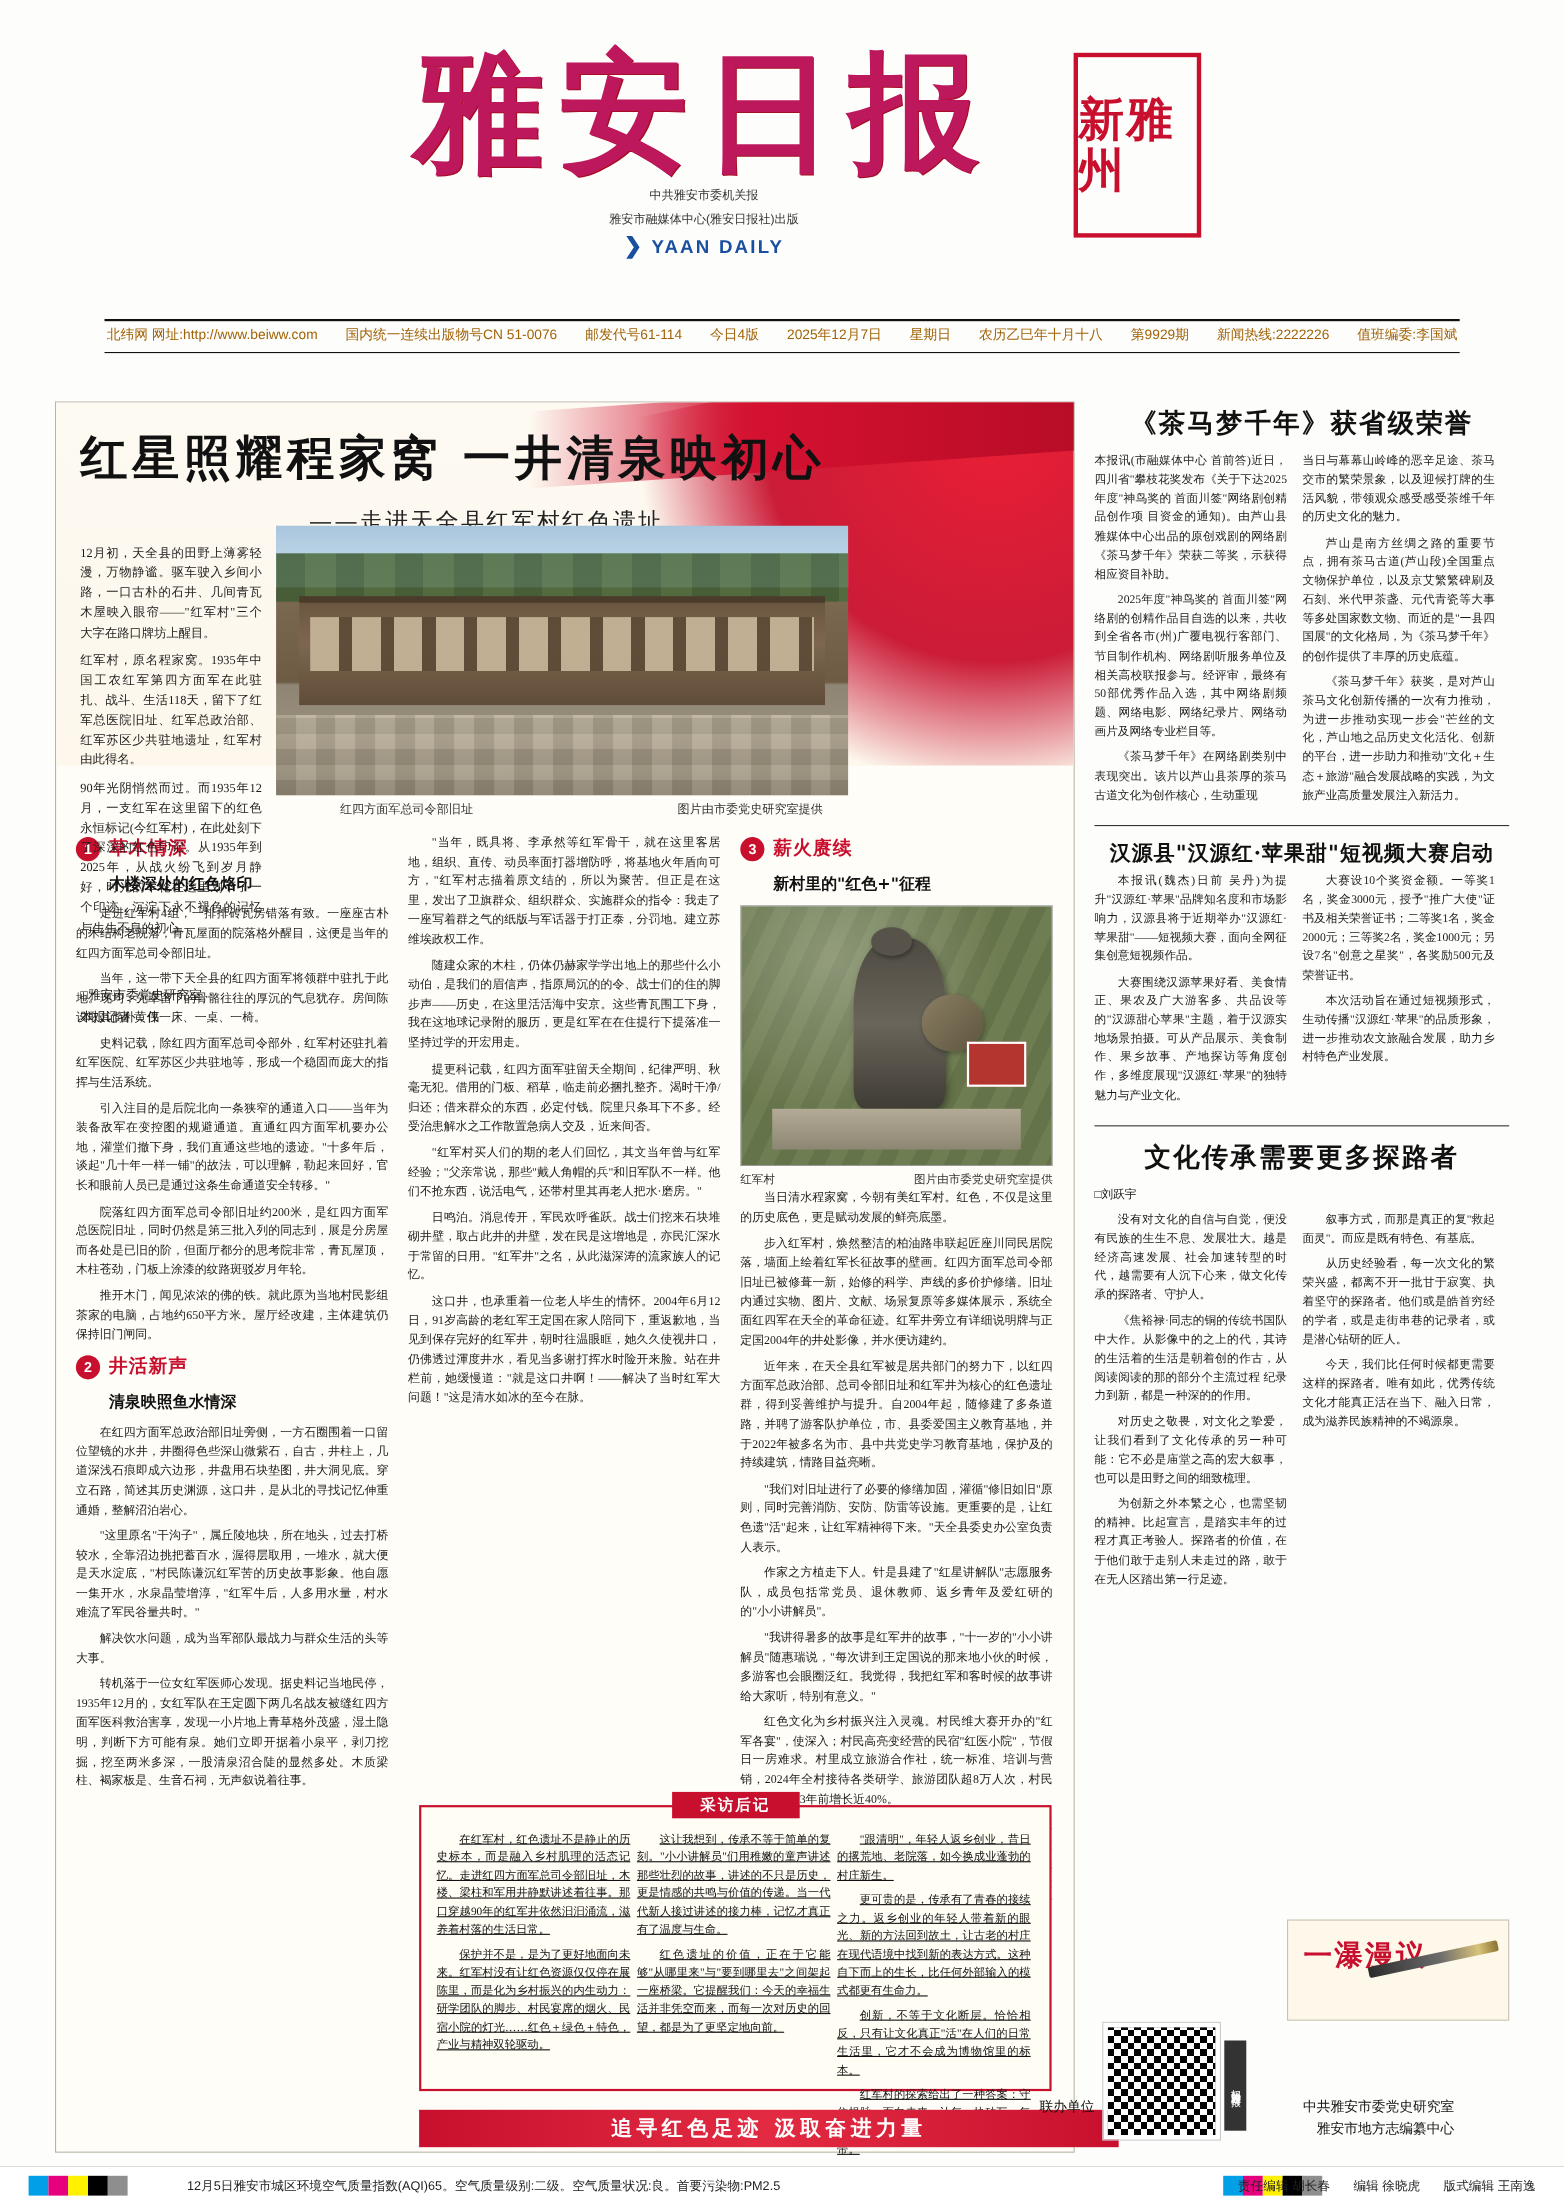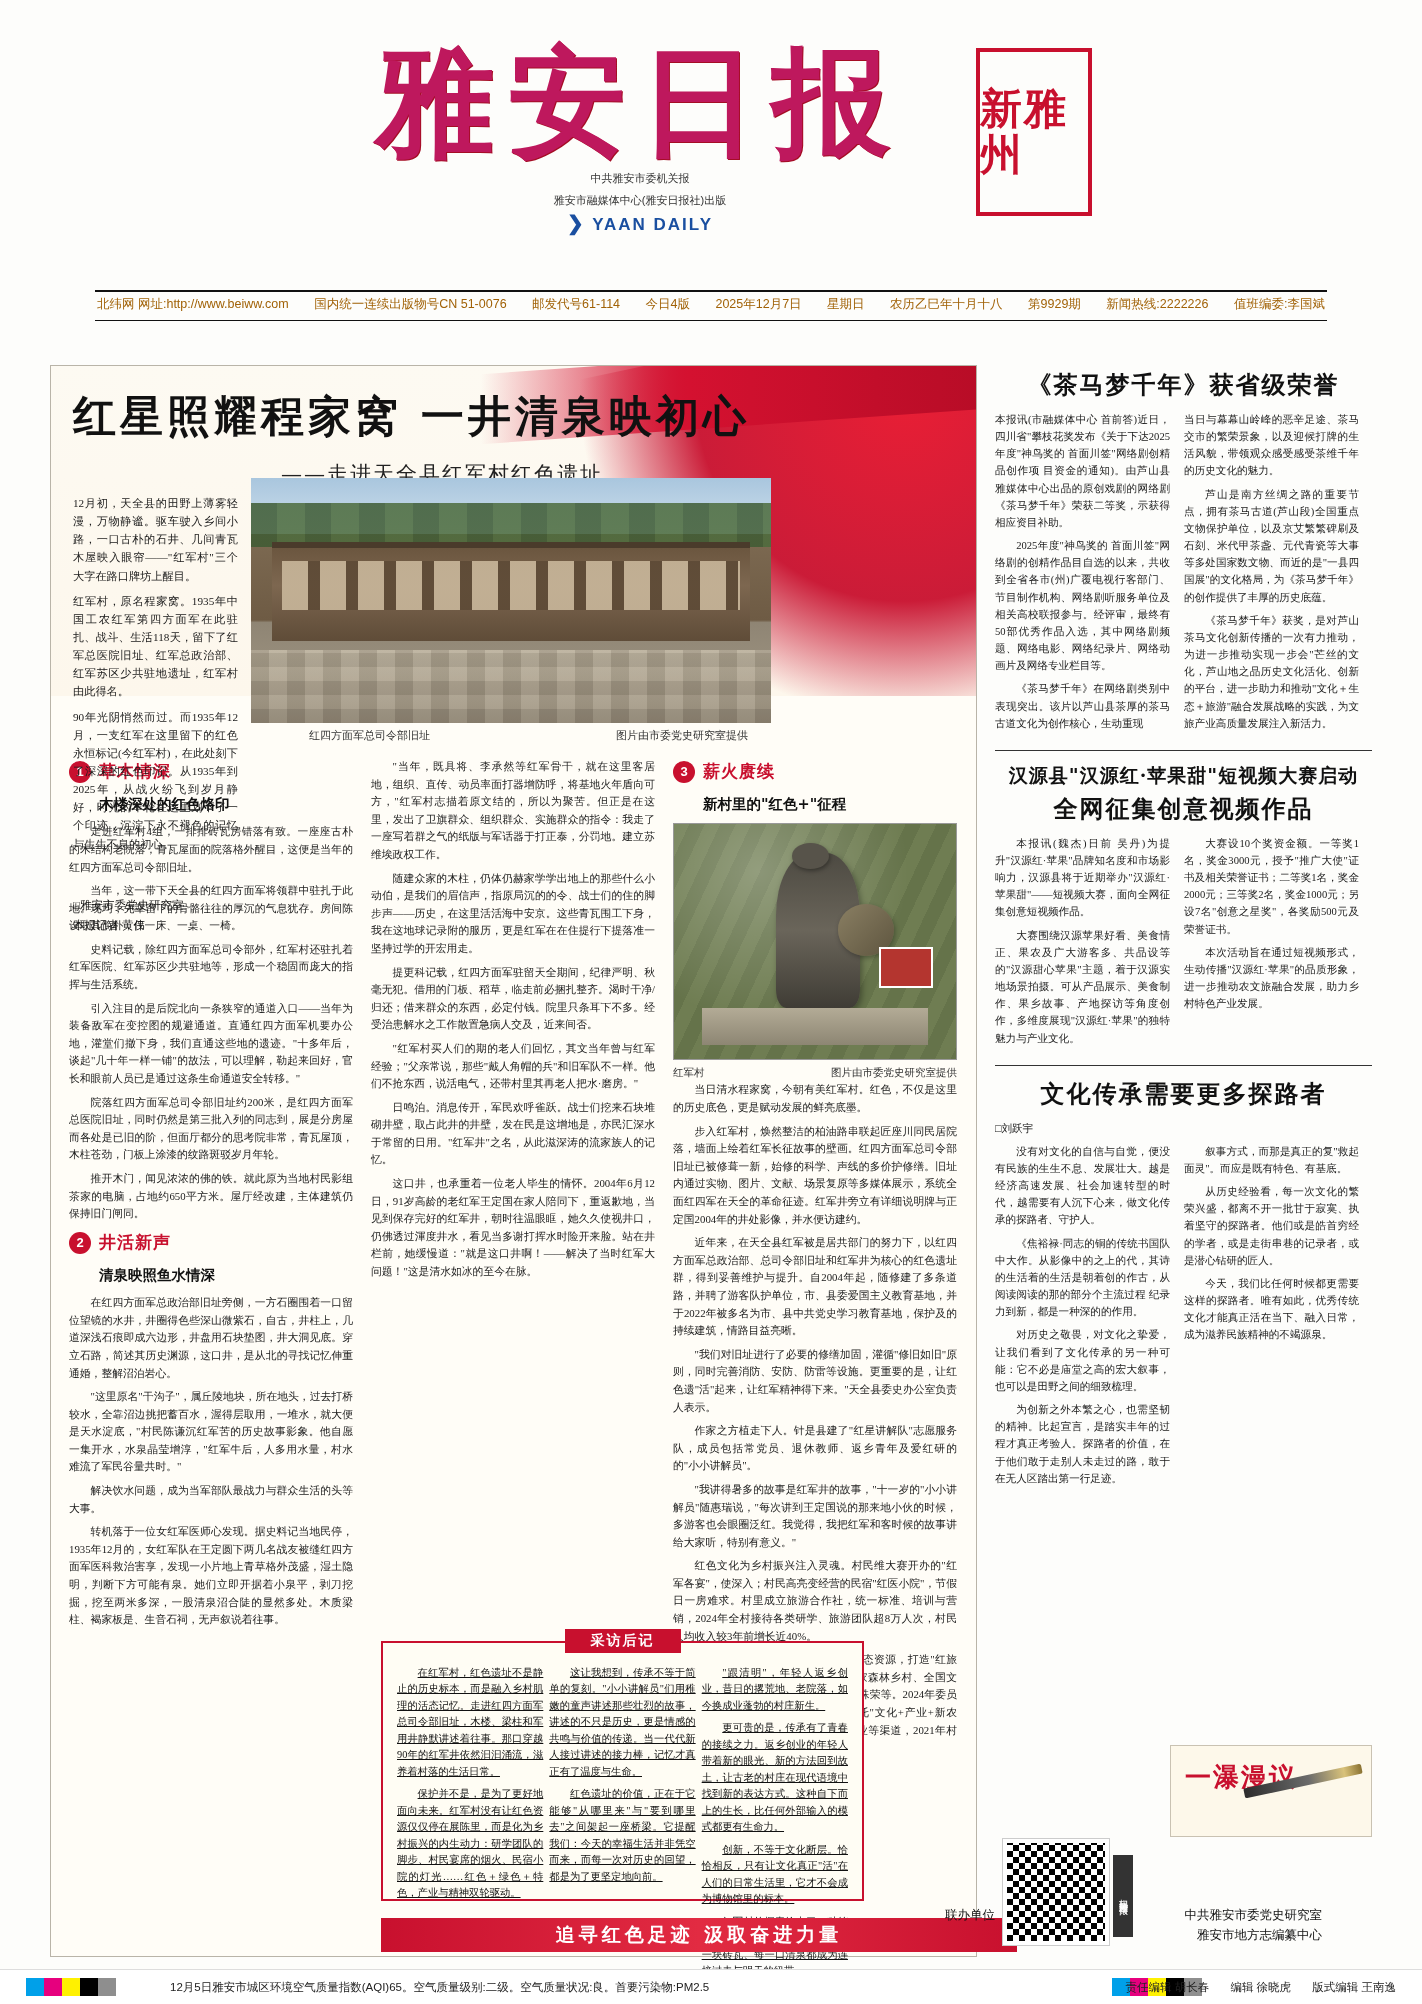--- a/index.html
+++ b/index.html
@@ -133,21 +133,21 @@
     background:#57534a;box-shadow:1px 2px 4px rgba(0,0,0,.35);}
   .st-drum{position:absolute;left:58%;top:34%;width:20%;height:22%;border-radius:50%;
     background:linear-gradient(135deg,#8a7f63,#5e553f);box-shadow:1px 2px 5px rgba(0,0,0,.3);}
   .st-base{position:absolute;left:10%;bottom:6%;width:80%;height:16%;
     background:linear-gradient(180deg,#b3ab96,#8d8673);}
   .st-sign{position:absolute;right:8%;top:52%;width:18%;height:16%;background:#b4352f;border:2px solid #fff;}
   .st-cap{font-size:10.5px;color:#333;display:flex;justify-content:space-between;margin-top:2px;}
 
   
   .afterword{
-    position:absolute;left:330px;top:1275px;width:483px;height:260px;
+    position:absolute;left:330px;top:1275px;width:575px;height:260px;
     border:2px solid #c8102e;background:#fffdf4;padding:10px 14px;box-sizing:border-box;
   }
   .aw-title{
     position:absolute;left:50%;top:-14px;transform:translateX(-50%);
     background:#c8102e;color:#fff;font-size:14px;font-weight:bold;
     padding:3px 26px;letter-spacing:2px;font-family:"DejaVu Serif", serif;white-space:nowrap;
   }
   .aw-cols{display:flex;gap:6px;margin-top:12px;text-decoration:underline;}
   .aw-col{width:176px;font-size:10.3px;line-height:1.6;text-align:justify;}
   .aw-col p{margin:0 0 6px 0;text-indent:2em;}
@@ -382,21 +382,20 @@
         <div class="r-col">
           <p class="noind">当日与幕幕山岭峰的恶辛足途、茶马交市的繁荣景象，以及迎候打牌的生活风貌，带领观众感受感受茶维千年的历史文化的魅力。</p>
           <p>芦山是南方丝绸之路的重要节点，拥有茶马古道(芦山段)全国重点文物保护单位，以及京艾繁繁碑刷及石刻、米代甲茶盏、元代青瓷等大事等多处国家数文物、而近的是"一县四国展"的文化格局，为《茶马梦千年》的创作提供了丰厚的历史底蕴。</p>
           <p>《茶马梦千年》获奖，是对芦山茶马文化创新传播的一次有力推动，为进一步推动实现一步会"芒丝的文化，芦山地之品历史文化活化、创新的平台，进一步助力和推动"文化＋生态＋旅游"融合发展战略的实践，为文旅产业高质量发展注入新活力。</p>
         </div>
       </div>
 
       <div class="r-rule"></div>
 
       <div class="r-head2">汉源县"汉源红·苹果甜"短视频大赛启动</div>
-      <div class="r-head3">全网征集创意视频作品</div>
       <div class="r-cols">
         <div class="r-col">
           <p>本报讯(魏杰)日前 吴丹)为提升"汉源红·苹果"品牌知名度和市场影响力，汉源县将于近期举办"汉源红·苹果甜"——短视频大赛，面向全网征集创意短视频作品。</p>
           <p>大赛围绕汉源苹果好看、美食情正、果农及广大游客多、共品设等的"汉源甜心苹果"主题，着于汉源实地场景拍摄。可从产品展示、美食制作、果乡故事、产地探访等角度创作，多维度展现"汉源红·苹果"的独特魅力与产业文化。</p>
         </div>
         <div class="r-col">
           <p>大赛设10个奖资金额。一等奖1名，奖金3000元，授予"推广大使"证书及相关荣誉证书；二等奖1名，奖金2000元；三等奖2名，奖金1000元；另设7名"创意之星奖"，各奖励500元及荣誉证书。</p>
           <p>本次活动旨在通过短视频形式，生动传播"汉源红·苹果"的品质形象，进一步推动农文旅融合发展，助力乡村特色产业发展。</p>
         </div>
       </div>

